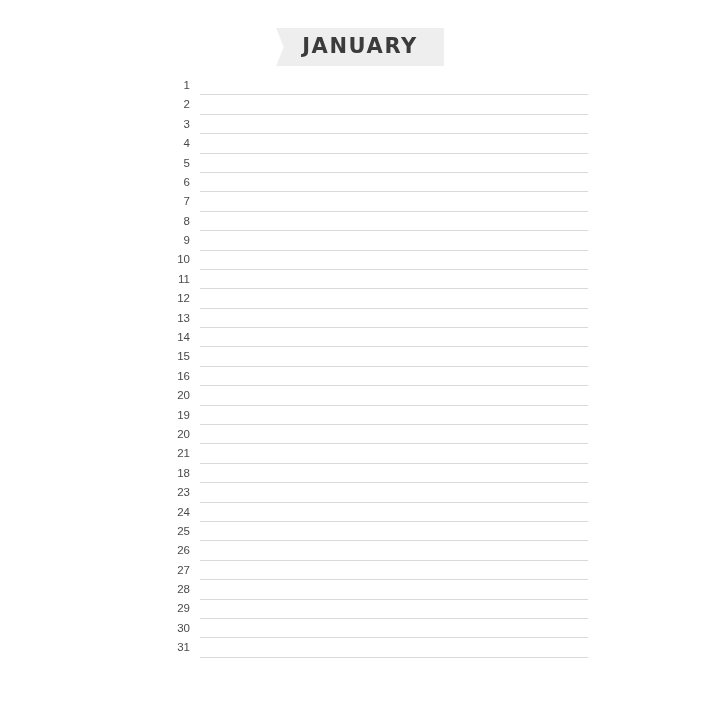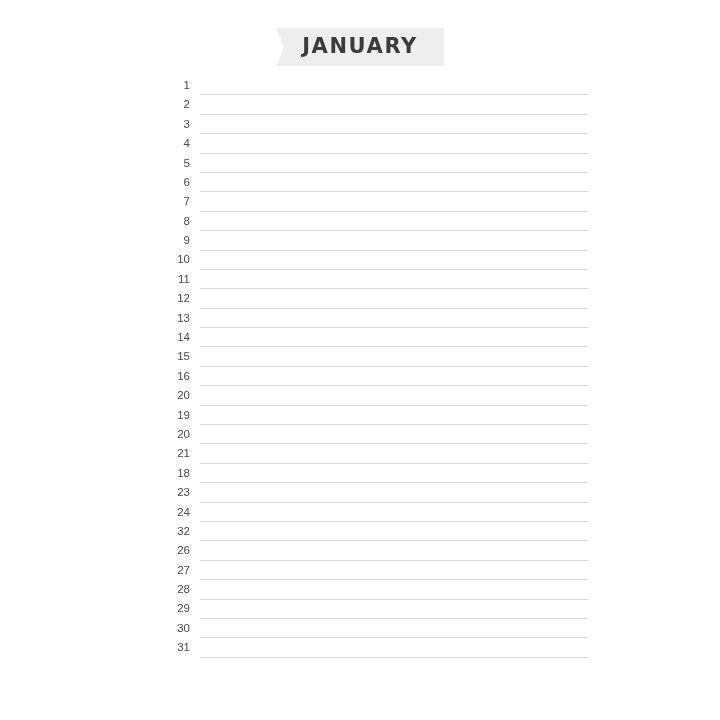--- a/index.html
+++ b/index.html
@@ -224,21 +224,21 @@
       </div>
       <div class="row">
         <div class="row-num">23</div>
         <div class="row-line"></div>
       </div>
       <div class="row">
         <div class="row-num">24</div>
         <div class="row-line"></div>
       </div>
       <div class="row">
-        <div class="row-num">32</div>
+        <div class="row-num">25</div>
         <div class="row-line"></div>
       </div>
       <div class="row">
         <div class="row-num">26</div>
         <div class="row-line"></div>
       </div>
       <div class="row">
         <div class="row-num">27</div>
         <div class="row-line"></div>
       </div>

